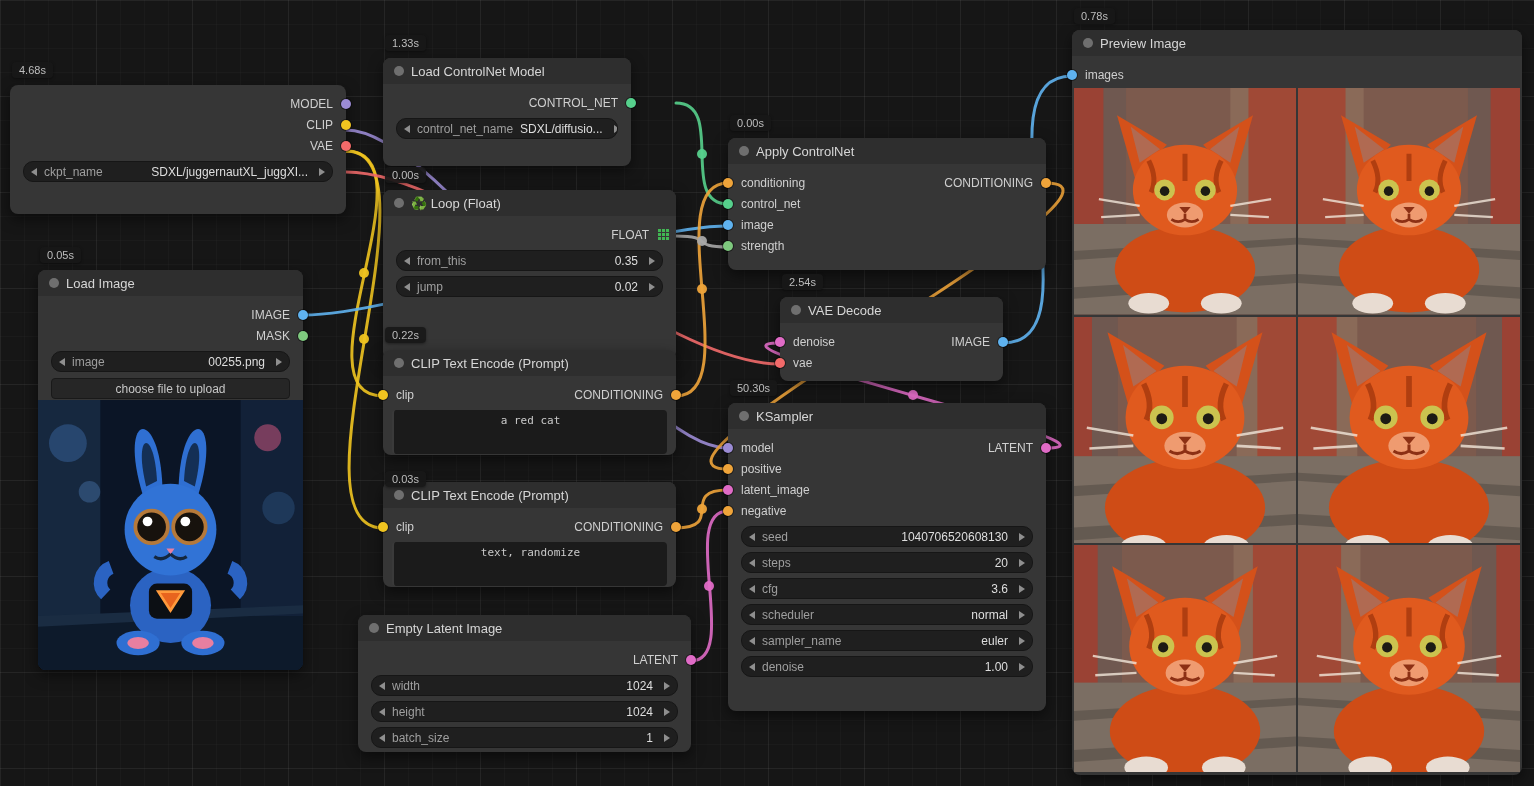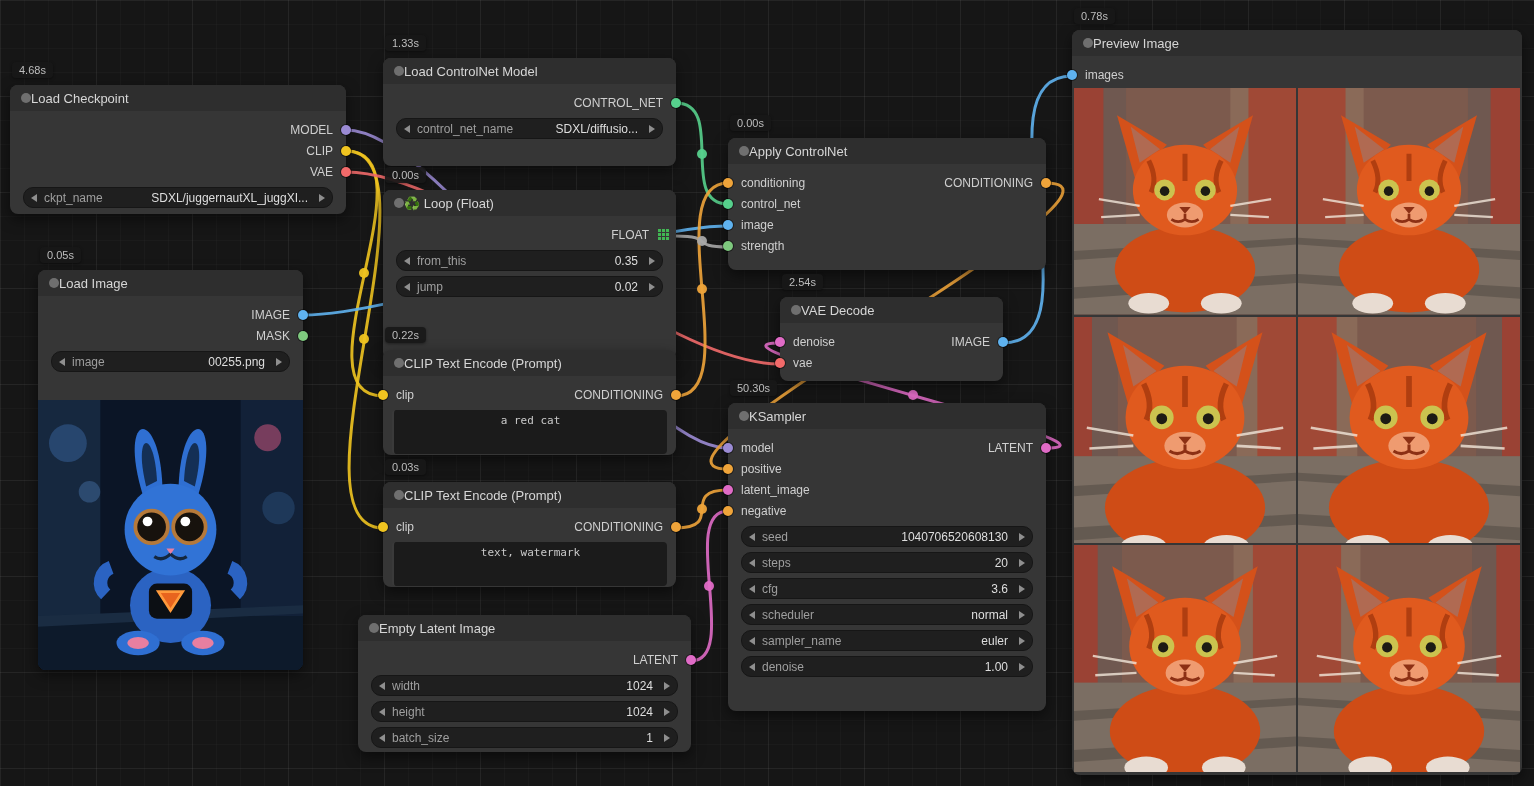--- a/index.html
+++ b/index.html
@@ -13,21 +13,21 @@
       linear-gradient(rgba(255,255,255,0.018) 1px, transparent 1px),
       linear-gradient(90deg, rgba(255,255,255,0.018) 1px, transparent 1px);
     background-size:96px 96px,96px 96px,24px 24px,24px 24px;
   }
   .wires{position:absolute;left:0;top:0;z-index:1;}
   .wires path{fill:none;stroke-width:3;opacity:.9;stroke-linecap:round;}
   .wires circle{opacity:.95;}
   .node{position:absolute;z-index:2;background:#363636;border-radius:8px;
         box-shadow:0 5px 14px rgba(0,0,0,.5);color:#c8c8c8;font-size:12px;}
   .node-header{height:26px;background:#2e2e2e;border-radius:8px 8px 0 0;
-        display:flex;align-items:center;gap:0;padding:0 11px;
+        display:flex;align-items:center;gap:7px;padding:0 11px;
         color:#d6d6d6;font-size:13px;white-space:nowrap;}
   .status-dot{width:10px;height:10px;border-radius:50%;background:#6f6f6f;flex:none;}
   .body{padding-top:8px;text-align:center;}
   .row{position:relative;height:21px;display:flex;align-items:center;padding:0 13px;gap:7px;}
   .row.out{justify-content:flex-end;}
   .plabel{color:#cfcfcf;}
   .out-label{margin-left:auto;}
   .port{position:absolute;top:50%;width:10px;height:10px;border-radius:50%;
         transform:translate(-50%,-50%);box-shadow:0 0 0 1px rgba(0,0,0,.45);}
   .port.in{left:0;}
@@ -156,31 +156,27 @@
     <circle cx="702" cy="509" r="5" style="fill: rgb(239, 164, 58);"></circle>
     <circle cx="709" cy="586" r="5" style="fill: rgb(224, 107, 198);"></circle>
     <circle cx="913" cy="395" r="5" style="fill: rgb(224, 107, 198);"></circle>
   </svg>
 
   <div class="badge" style="left:12px;top:62px">4.68s</div>
   <div class="badge" style="left:40px;top:247px">0.05s</div>
   <div class="badge" style="left:385px;top:35px">1.33s</div>
   <div class="badge" style="left:385px;top:167px">0.00s</div>
   <div class="badge" style="left:385px;top:327px">0.22s</div>
-  <div class="badge" style="left:385px;top:459px">0.03s</div>
+  <div class="badge" style="left:385px;top:471px">0.03s</div>
   <div class="badge" style="left:730px;top:115px">0.00s</div>
   <div class="badge" style="left:782px;top:274px">2.54s</div>
   <div class="badge" style="left:730px;top:380px">50.30s</div>
   <div class="badge" style="left:1074px;top:8px">0.78s</div>
 
   <div class="node" style="left:10px;top:85px;width:336px;height:129px">
-    <div class="node-header">
-      <span class="status-dot"></span>
-      <span>Load Checkpoint</span>
-    </div>
     <div class="body">
       <div class="row out">
           <span class="plabel">MODEL</span>
           <span class="port outp" style="background-color: rgb(155, 139, 212);"></span>
         </div>
       <div class="row out">
           <span class="plabel">CLIP</span>
           <span class="port outp" style="background-color: rgb(240, 196, 32);"></span>
         </div>
       <div class="row out">
@@ -209,29 +205,30 @@
       <div class="row out">
           <span class="plabel">MASK</span>
           <span class="port outp" style="background-color: rgb(126, 201, 126);"></span>
         </div>
       <div class="widget">
         <span class="arrL"></span>
         <span>image</span>
         <span class="val">00255.png</span>
         <span class="arrR"></span>
       </div>
+      <div class="upload-btn">choose file to upload</div>
     </div>
     <div class="li-preview">
       <svg viewBox="0 0 100 100" preserveAspectRatio="xMidYMid slice">
           <use href="#sym-rabbit"></use>
         </svg>
     </div>
   </div>
 
-  <div class="node" style="left:383px;top:58px;width:293px;height:108px">
+  <div class="node" style="left:383px;top:58px;width:248px;height:108px">
     <div class="node-header">
       <span class="status-dot"></span>
       <span>Load ControlNet Model</span>
     </div>
     <div class="body">
       <div class="row out">
           <span class="plabel">CONTROL_NET</span>
           <span class="port outp" style="background-color: rgb(86, 208, 140);"></span>
         </div>
       <div class="widget">
@@ -299,21 +296,21 @@
       <span class="status-dot"></span>
       <span>CLIP Text Encode (Prompt)</span>
     </div>
     <div class="body">
       <div class="row">
         <span class="port in" style="background-color: rgb(240, 196, 32);"></span>
         <span class="plabel">clip</span>
         <span class="plabel out-label">CONDITIONING</span>
         <span class="port outp" style="background-color: rgb(239, 164, 58);"></span>
       </div>
-      <div class="prompt-box">text, watermark</div>
+      <div class="prompt-box">text, randomize</div>
     </div>
   </div>
 
   <div class="node" style="left:358px;top:615px;width:333px;height:137px">
     <div class="node-header">
       <span class="status-dot"></span>
       <span>Empty Latent Image</span>
     </div>
     <div class="body">
       <div class="row out">

